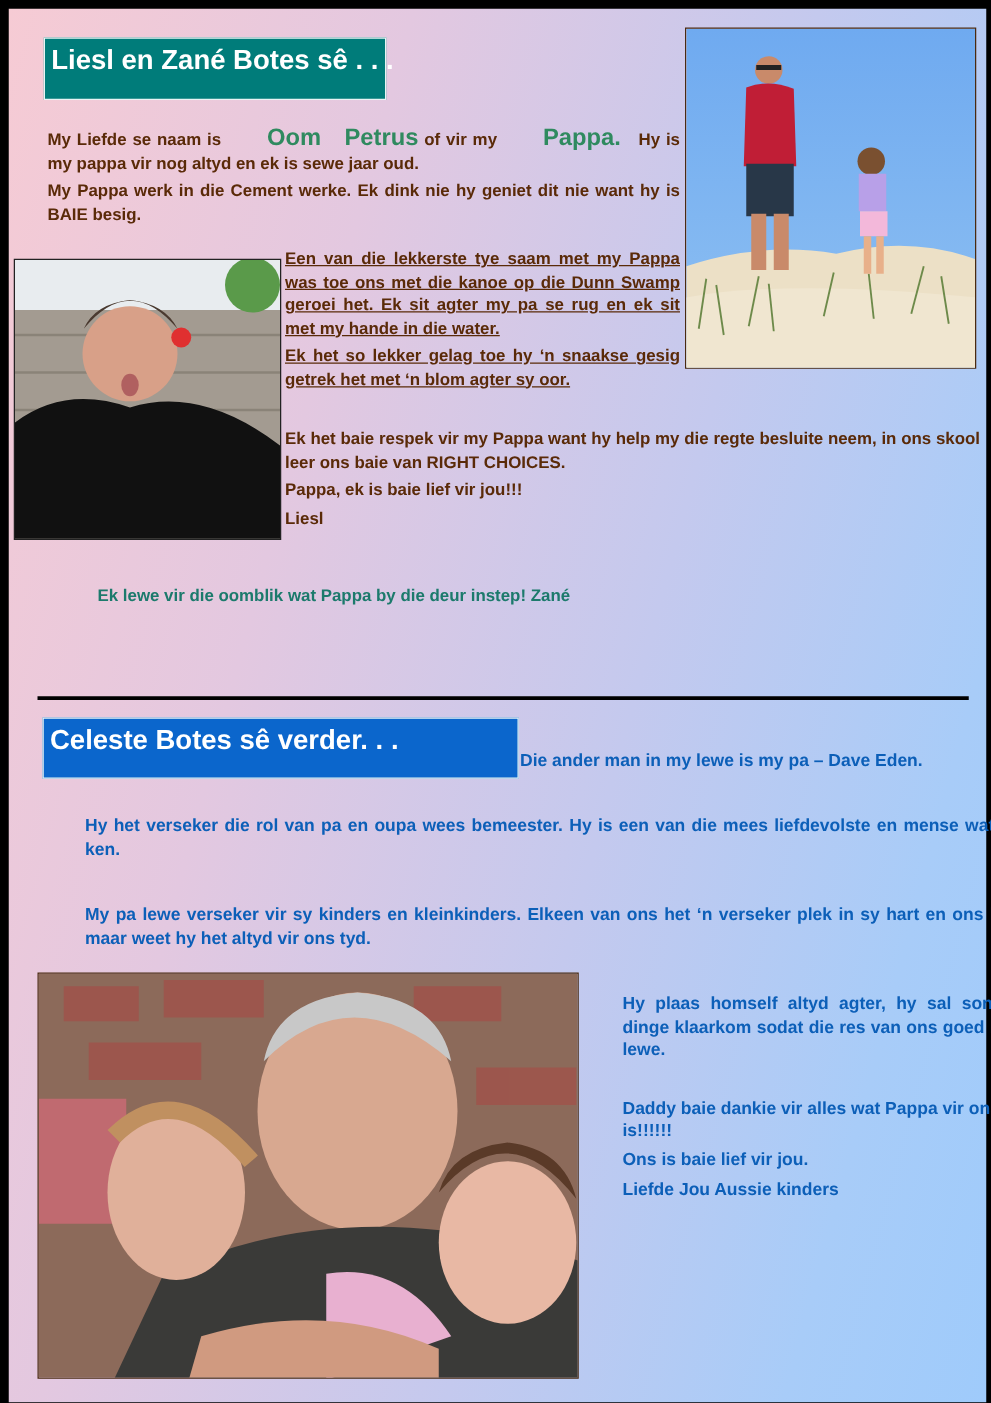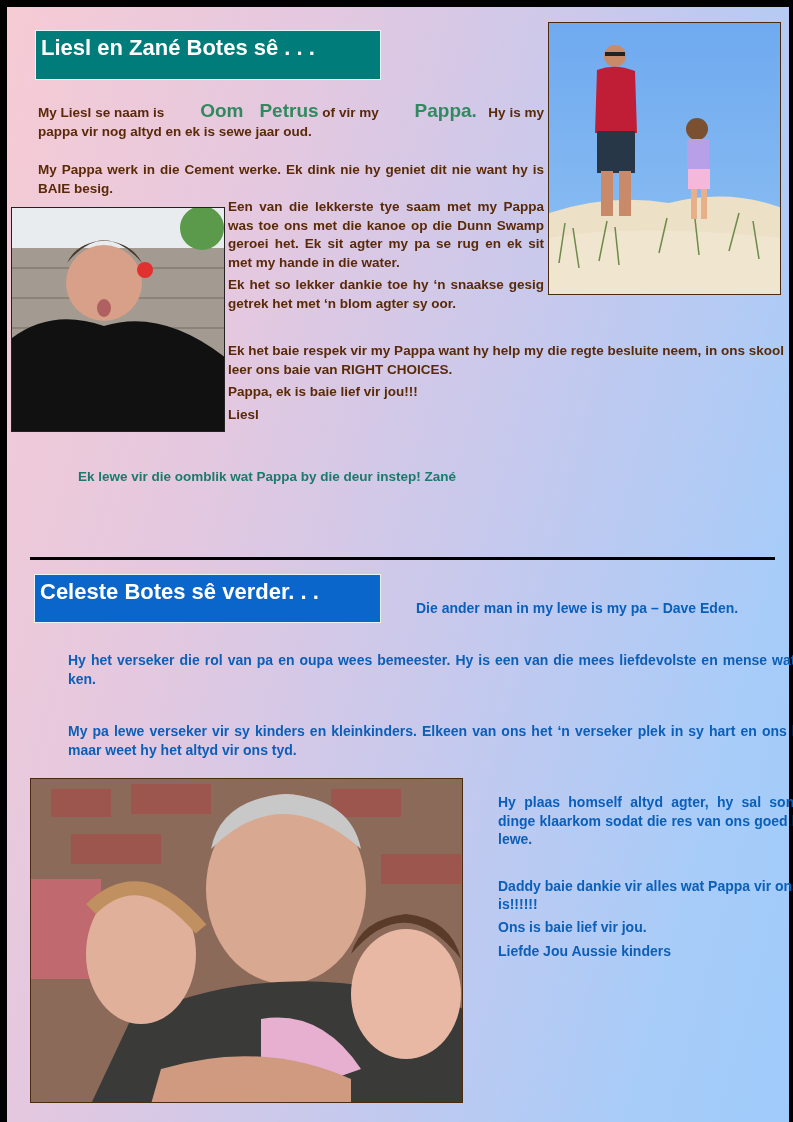--- a/index.html
+++ b/index.html
@@ -36,21 +36,21 @@
   .justify { text-align: justify; text-align-last: left; }
   .big-green { color: #2f8a5f; font-size: 19px; font-weight: bold; margin-left: 32px; }
   .photo { border: 1px solid #4a2a10; box-sizing: border-box; overflow: hidden; }
   .rule { background: #000; height: 3px; }
 </style>
 </head>
 <body>
 
 <div class="page">
 
-  <div class="abs title-box title-teal" style="left:28px; top:23px; width:346px; height:50px;">
+  <div class="abs title-box title-teal" style="left:28px; top:23px; width:274px; height:50px;">
     <span>Liesl en Zané Botes sê . . .</span>
   </div>
 
   <div class="abs photo" style="left:541px; top:15px; width:233px; height:273px;">
     <svg width="233" height="273" viewBox="0 0 233 273">
       <defs>
         <linearGradient id="sky" x1="0" y1="0" x2="0" y2="1">
           <stop offset="0" stop-color="#6faaf0"></stop>
           <stop offset="1" stop-color="#8ec0f2"></stop>
         </linearGradient>
@@ -79,23 +79,23 @@
       <circle cx="148" cy="106" r="11" fill="#7a5030"></circle>
       <rect x="138" y="116" width="22" height="30" fill="#b8a0e8"></rect>
       <rect x="139" y="146" width="22" height="20" fill="#f3b8da"></rect>
       <rect x="142" y="166" width="6" height="30" fill="#e8b08a"></rect>
       <rect x="152" y="166" width="6" height="30" fill="#e8b08a"></rect>
     </svg>
   </div>
 
   <div class="abs txt brown justify" style="left:31px; top:95px; width:506px;">
     <p>
-      <span>My Liesl se naam is </span><span class="big-green" style="white-space:pre;">Oom   Petrus</span><span> of vir my </span><span class="big-green">Pappa.</span><span style="white-space:pre-wrap;">   Hy is my pappa vir nog altyd en ek is sewe jaar oud.</span>
+      <span>My Liefde se naam is </span><span class="big-green" style="white-space:pre;">Oom   Petrus</span><span> of vir my </span><span class="big-green">Pappa.</span><span style="white-space:pre-wrap;">   Hy is my pappa vir nog altyd en ek is sewe jaar oud.</span>
     </p>
-    <p style="margin-top:20px;">My Pappa werk in die Cement werke.  Ek dink nie hy geniet dit nie want hy is BAIE besig.</p>
+    <p style="margin-top:4px;">My Pappa werk in die Cement werke.  Ek dink nie hy geniet dit nie want hy is BAIE besig.</p>
   </div>
 
   <div class="abs photo" style="left:4px; top:200px; width:214px; height:225px; border-color:#222;">
     <svg width="214" height="225" viewBox="0 0 214 225">
       <rect width="214" height="225" fill="#e8ecef"></rect>
       <rect x="0" y="40" width="214" height="185" fill="#a39b91"></rect>
       <g stroke="#8a8378" stroke-width="2">
         <line x1="0" y1="60" x2="214" y2="60"></line>
           <line x1="0" y1="90" x2="214" y2="90"></line>
         <line x1="0" y1="120" x2="214" y2="120"></line>
@@ -103,36 +103,36 @@
       </g>
       <circle cx="190" cy="20" r="22" fill="#5a9a4a"></circle>
       <circle cx="92" cy="75" r="38" fill="#d8a088"></circle>
       <path d="M55 55 Q92 10 130 55 Q120 35 92 32 Q64 35 55 55 Z" fill="#4a3a30"></path>
       <circle cx="133" cy="62" r="8" fill="#e03030"></circle>
       <ellipse cx="92" cy="100" rx="7" ry="9" fill="#b06060"></ellipse>
       <path d="M0 130 Q40 100 92 118 Q150 100 214 150 L214 225 L0 225 Z" fill="#111"></path>
     </svg>
   </div>
 
-  <div class="abs txt brown justify" style="left:221px; top:191px; width:316px;">
+  <div class="abs txt brown justify" style="left:221px; top:191px; width:316px;text-decoration:underline;">
     <p>Een van die lekkerste tye saam met my Pappa was toe ons met die kanoe op die Dunn Swamp geroei het.  Ek sit agter my pa se rug en ek sit met my hande in die water.</p>
-    <p style="margin-top:4px;">Ek het so lekker dankie toe hy ‘n snaakse gesig getrek het met ‘n blom agter sy oor.</p>
+    <p style="margin-top:4px;">Ek het so lekker gelag toe hy ‘n snaakse gesig getrek het met ‘n blom agter sy oor.</p>
   </div>
 
   <div class="abs txt brown justify" style="left:221px; top:335px; width:556px;">
     <p>Ek het baie respek vir my Pappa want hy help my die regte besluite neem, in ons skool leer ons baie van RIGHT CHOICES.</p>
     <p style="margin-top:4px;">Pappa, ek is baie lief vir jou!!!</p>
     <p style="margin-top:4px;">Liesl</p>
   </div>
 
   <div class="abs txt teal-text" style="left:31px; top:461px; width:700px;">Ek lewe vir die oomblik wat Pappa by die deur instep!  Zané</div>
 
   <div class="abs rule" style="left:23px; top:550px; width:745px;"></div>
 
-  <div class="abs title-box title-blue" style="left:27px; top:567px; width:347px; height:49px;">
+  <div class="abs title-box title-blue" style="left:27px; top:567px; width:381px; height:49px;">
     <span>Celeste Botes sê verder. . .</span>
   </div>
   <div class="abs txt blue" style="left:377px; top:592px; width:400px; font-size:14px;">Die ander man in my lewe is my pa – Dave Eden.</div>
 
   <div class="abs txt blue justify" style="left:29px; top:644px; width:748px; font-size:14px;">Hy het verseker die rol van pa en oupa wees bemeester.  Hy is een van die mees liefdevolste en mense wat ek ken.</div>
   <div class="abs txt blue justify" style="left:29px; top:715px; width:748px; font-size:14px;">My pa lewe verseker vir sy kinders en kleinkinders.  Elkeen van ons het ‘n verseker plek in sy hart en ons kan maar weet hy het altyd vir ons tyd.</div>
 
   <div class="abs photo" style="left:23px; top:771px; width:433px; height:325px;">
     <svg width="433" height="325" viewBox="0 0 433 325">
       <rect width="433" height="325" fill="#8c6a5a"></rect>

